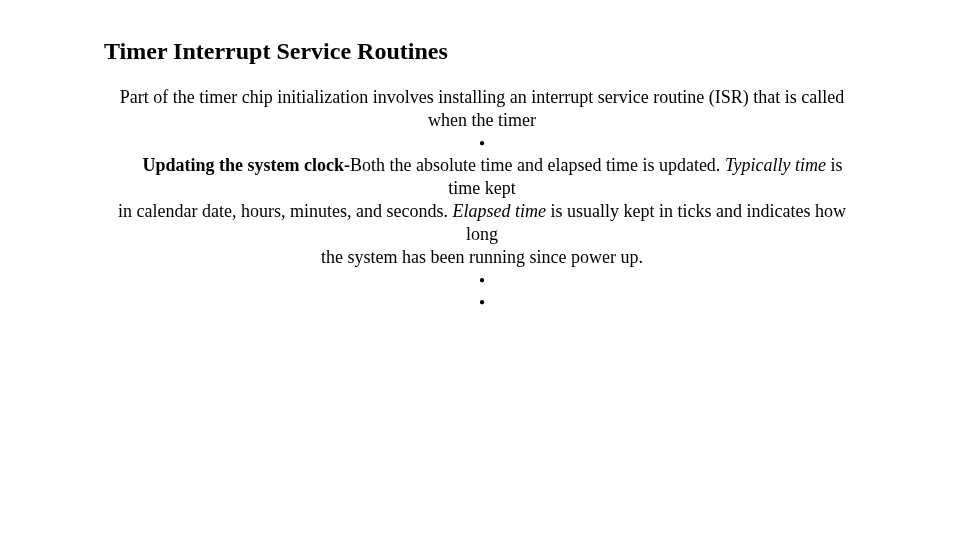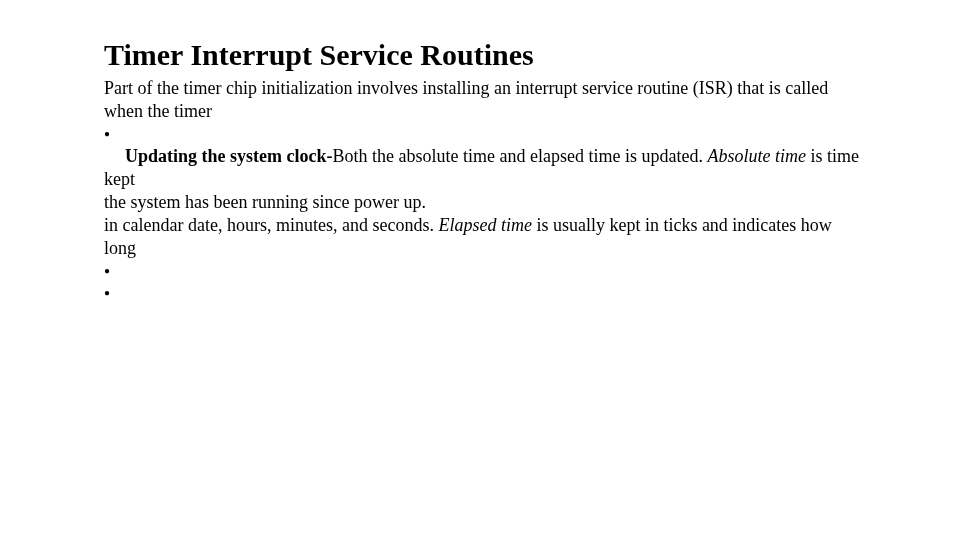--- a/index.html
+++ b/index.html
@@ -9,28 +9,29 @@
     }
     body {
       width: 960px;
       height: 540px;
       background: #ffffff;
       font-family: "Times New Roman", Times, serif;
       color: #000000;
       padding: 38px 100px 30px 104px;
     }
     .title {
-      font-size: 30px;
+      font-size: 24px;
       font-weight: bold;
-      margin-bottom: 4px;
+      margin-bottom: 20px;
       line-height: 1.15;
     }
     .content {
       font-size: 18px;
       line-height: 1.28;
+      text-align: center;
     }
     .content p {
       margin: 0;
     }
     .bullet {
       font-family: Arial, sans-serif;
       font-size: 10px;
       line-height: 2.2;
       vertical-align: middle;
     }
@@ -45,23 +46,23 @@
 </head>
 <body>
 
 <h1 class="title">Timer Interrupt Service Routines</h1>
 
 <div class="content">
   <p>Part of the timer chip initialization involves installing an interrupt service routine (ISR) that is called when the timer</p>
 
   <p class="bullet">●</p>
   <p>
-    <span class="bold">Updating the system clock-</span><span>Both the absolute time and elapsed time is updated. </span><span class="italic">Absolute time</span><span> is time kept</span>
+    <span class="bold">Updating the system clock-</span><span>Both the absolute time and elapsed time is updated. </span><span class="italic">Typically time</span><span> is time kept</span>
   </p>
-  <p>the system has been running since power up.</p>
   <p>
     <span>in calendar date, hours, minutes, and seconds. </span><span class="italic">Elapsed time</span><span> is usually kept in ticks and indicates how long</span>
   </p>
+  <p>the system has been running since power up.</p>
 
   <p class="bullet">●</p>
 
   <p class="bullet">●</p>
 </div>
 
 </body></html>

